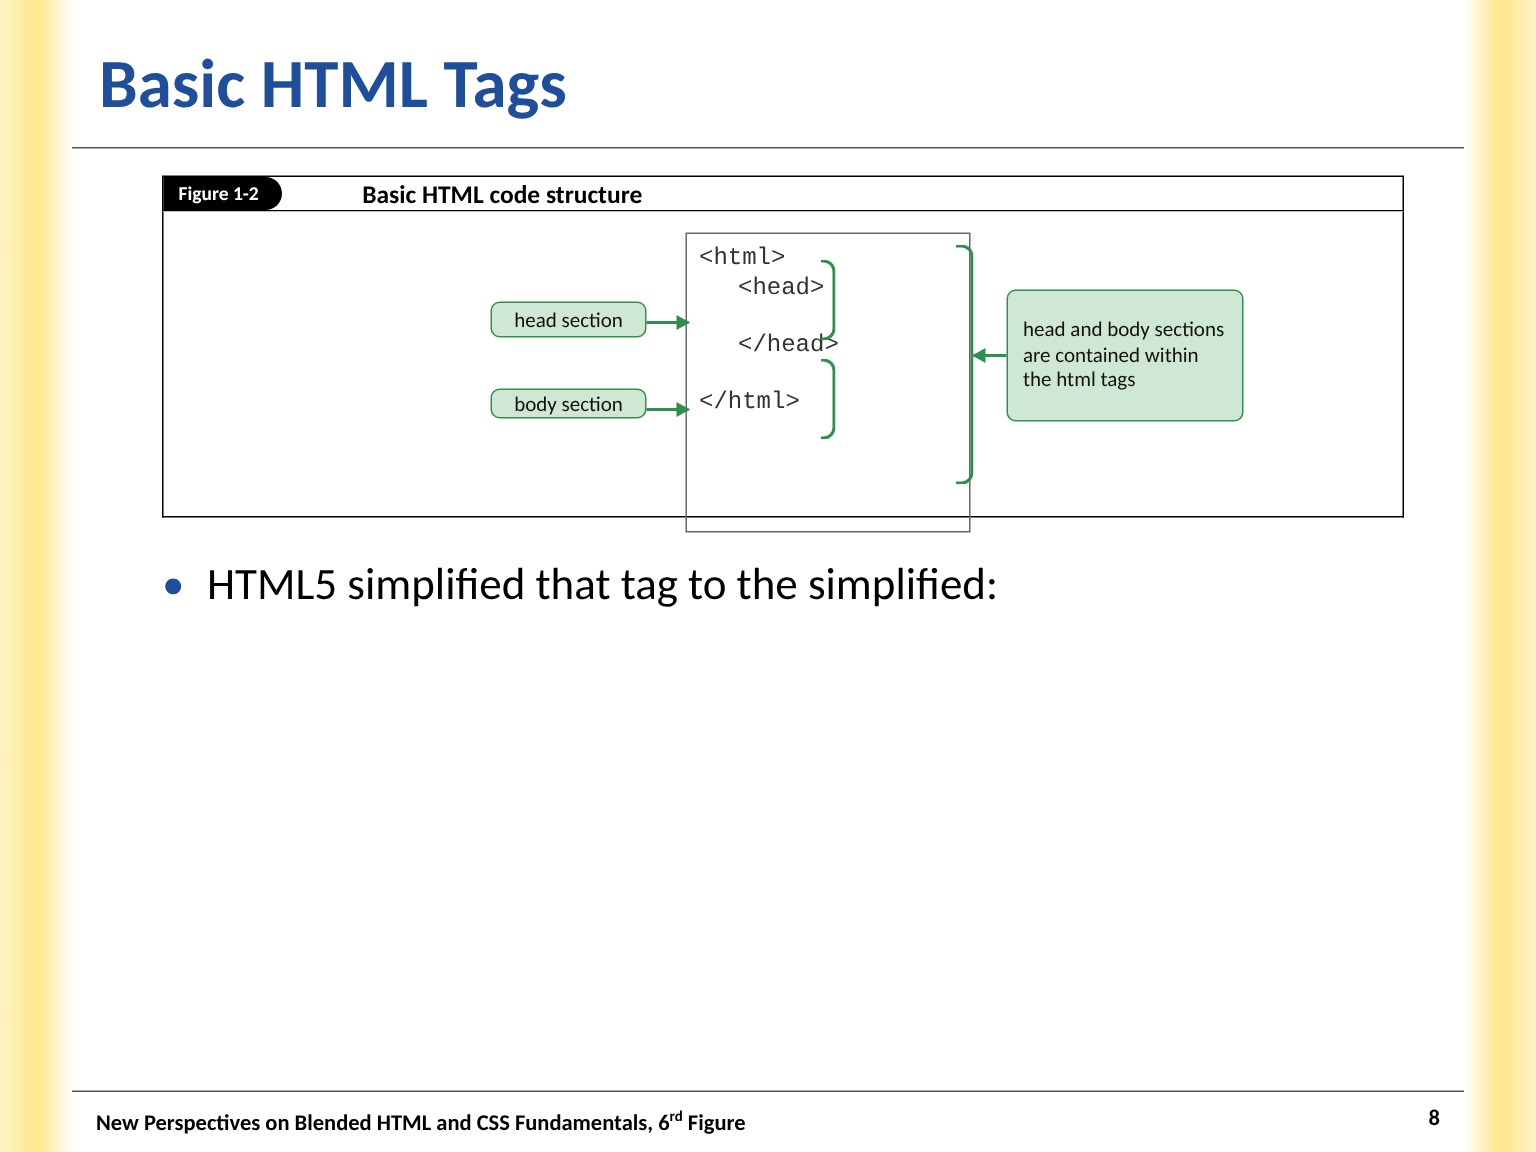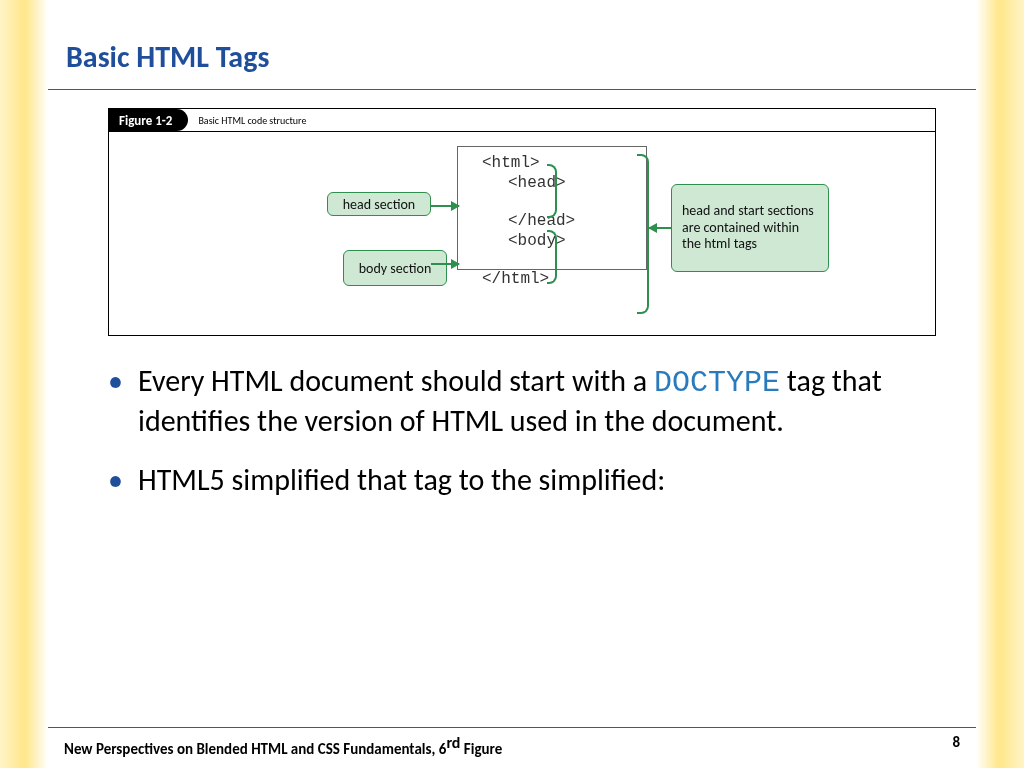--- a/index.html
+++ b/index.html
@@ -5,38 +5,38 @@
   * { margin: 0; padding: 0; box-sizing: border-box; }
   html, body { width: 1024px; height: 768px; overflow: hidden; font-family: Calibri, Arial, sans-serif; background: #fff; }
 
   
   .side-bar { position: absolute; top: 0; width: 48px; height: 768px; }
   .side-left  { left: 0;  background: linear-gradient(to right, #fff4c8 0%, #ffe890 45%, #ffe890 55%, #fff 100%); }
   .side-right { right: 0; background: linear-gradient(to left,  #fff4c8 0%, #ffe890 45%, #ffe890 55%, #fff 100%); }
 
   .slide { position: absolute; left: 48px; right: 48px; top: 0; bottom: 0; }
 
-  .title { color: #1f4e9b; font-weight: 700; font-size: 30px; padding: 38px 18px 10px 18px; }
+  .title { color: #1f4e9b; font-weight: 700; font-size: 46px; padding: 28px 18px 10px 18px; }
   .title-rule { border: none; border-top: 1px solid #555; margin: 4px 0 0 0; }
 
   
   .figure-wrap { margin: 18px 40px 0 60px; border-radius: 20px; }
   .figure-bar { background: #fff; border: 1px solid #000; display: flex; align-items: stretch; height: 24px; }
   .figure-pill { background: #000; color: #fff; font-weight: 700; font-size: 13px; padding: 3px 16px 3px 10px; border-radius: 0 12px 12px 0; display: inline-flex; align-items: center; }
-  .figure-caption { font-weight: 400; font-size: 10px; padding: 3px 10px; display: inline-flex; align-items: center; }
+  .figure-caption { font-weight: 700; font-size: 17px; padding: 3px 10px; display: inline-flex; align-items: center; margin-left: 43px; }
   .figure-body { border: 1px solid #000; border-top: none; height: 204px; position: relative; background: #fff; }
 
   
-  .code-box { position: absolute; left: 348px; top: 14px; width: 190px; height: 124px; border: 1px solid #666; font-family: "Consolas","Courier New",monospace; font-size: 16px; color: #333; padding: 6px 24px; line-height: 1.25; }
+  .code-box { position: absolute; left: 348px; top: 14px; width: 190px; height: 200px; border: 1px solid #666; font-family: "Consolas","Courier New",monospace; font-size: 16px; color: #333; padding: 6px 8px; line-height: 1.25; }
   .code-box .ind1 { padding-left: 26px; }
   .code-box .gap  { height: 18px; }
 
   .callout { position: absolute; background: #cfe8d4; border: 1px solid #2f8f4e; border-radius: 6px; font-size: 14px; color: #111; display: flex; align-items: center; justify-content: center; text-align: left; }
   .callout.head { left: 218px; top: 60px;  width: 104px; height: 24px; }
-  .callout.body { left: 218px; top: 118px; width: 104px; height: 36px; margin-left: 16px; }
+  .callout.body { left: 218px; top: 118px; width: 104px; height: 20px; }
   .callout.rhs  { left: 562px; top: 52px;  width: 158px; height: 88px; padding: 8px 10px; line-height: 1.2; }
 
   .arrow-line { position: absolute; background: #2f8f4e; height: 2px; }
   .arrow-line::after { content: ""; position: absolute; right: -1px; top: -4px; border-left: 9px solid #2f8f4e; border-top: 5px solid transparent; border-bottom: 5px solid transparent; }
   .arrow-head1 { left: 322px; top: 73px;  width: 28px; }
   .arrow-body1 { left: 322px; top: 131px; width: 28px; }
 
   .arrow-left { position: absolute; background: #2f8f4e; height: 2px; }
   .arrow-left::after { content: ""; position: absolute; left: -1px; top: -4px; border-right: 9px solid #2f8f4e; border-top: 5px solid transparent; border-bottom: 5px solid transparent; }
   .arrow-rhs { left: 540px; top: 95px; width: 22px; }
@@ -49,21 +49,21 @@
 
   
   .bullets { margin: 26px 36px 0 60px; }
   .bullets li { list-style: none; position: relative; font-size: 30px; color: #000; line-height: 1.28; margin-bottom: 20px; padding-left: 30px; }
   .bullets li::before { content: "•"; position: absolute; left: 0; top: 0; color: #1f4e9b; font-size: 30px; }
   .codeish { font-family: "Courier New", monospace; color: #2a7bbd; }
 
   
   .footer-rule { position: absolute; left: 0; right: 0; bottom: 40px; border: none; border-top: 1px solid #555; }
   .footer { position: absolute; left: 0; right: 0; bottom: 10px; display: flex; justify-content: space-between; font-size: 15px; font-weight: 700; padding: 0 16px; }
-  .footer sup { font-size: 16px; }
+  .footer sup { font-size: 10px; }
 </style>
 </head>
 <body>
 
 <div class="side-bar side-left"></div>
 <div class="side-bar side-right"></div>
 
 <div class="slide">
 
   <div class="title">Basic HTML Tags</div>
@@ -74,43 +74,39 @@
       <span class="figure-pill">Figure 1-2</span>
       <span class="figure-caption">Basic HTML code structure</span>
     </div>
     <div class="figure-body">
 
       <div class="code-box">
         <div>&lt;html&gt;</div>
         <div class="ind1">&lt;head&gt;</div>
         <div class="gap"></div>
         <div class="ind1">&lt;/head&gt;</div>
-        <div class="ind1">&lt;body&gt;</div>
         <div class="gap"></div>
         <div>&lt;/html&gt;</div>
       </div>
 
       <div class="callout head">head section</div>
       <div class="callout body">body section</div>
-      <div class="callout rhs">head and start sections are contained within the html tags</div>
+      <div class="callout rhs">head and body sections are contained within the html tags</div>
 
       <div class="arrow-line arrow-head1"></div>
       <div class="arrow-line arrow-body1"></div>
       <div class="arrow-left arrow-rhs"></div>
 
       <div class="bracket brk-head"></div>
       <div class="bracket brk-body"></div>
       <div class="bracket brk-all"></div>
     </div>
   </div>
 
   <ul class="bullets">
-    <li>
-      <span>Every HTML document should start with a </span><span class="codeish">DOCTYPE</span><span> tag that identifies the version of HTML used in the document.</span>
-    </li>
     <li>
       <span>HTML5 simplified that tag to the simplified: </span><br>
     </li>
   </ul>
 
   <hr class="footer-rule">
   <div class="footer">
     <div>
       <span>New Perspectives on Blended HTML and CSS Fundamentals, 6</span><sup>rd</sup><span> Figure</span>
     </div>

